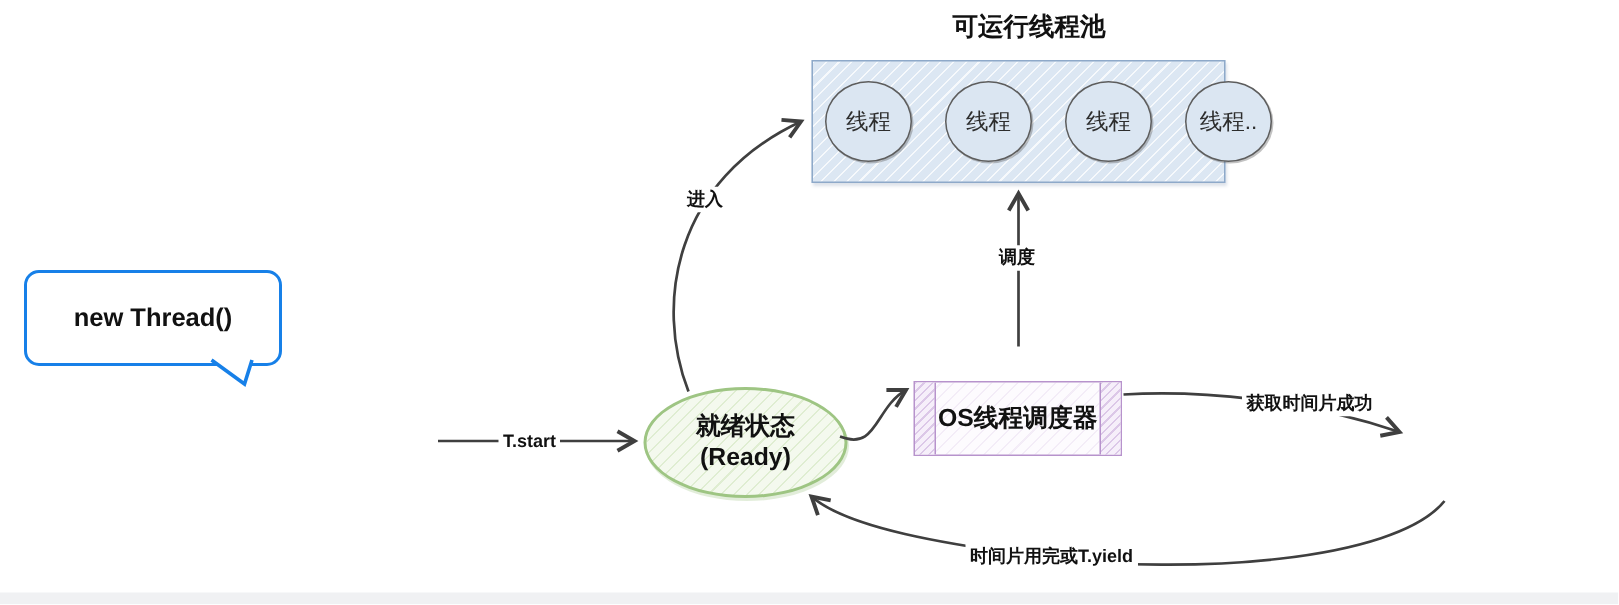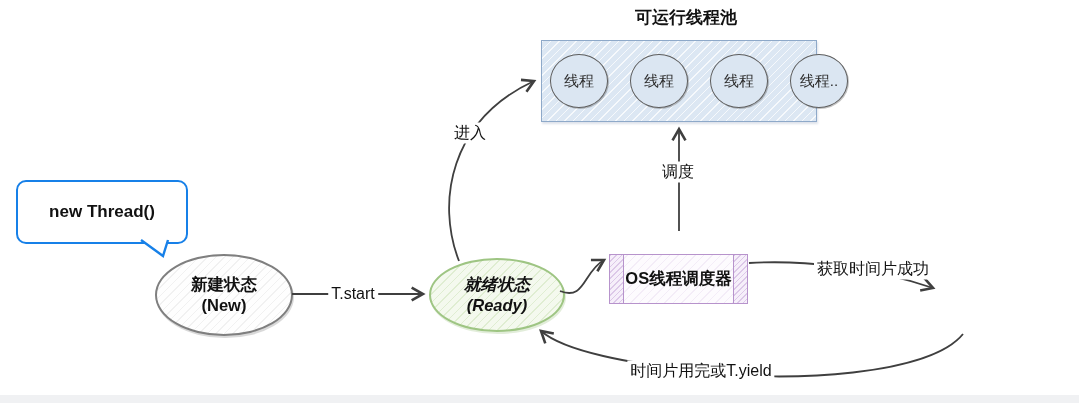--- a/index.html
+++ b/index.html
@@ -25,21 +25,20 @@
       repeating-linear-gradient(135deg, rgba(0,0,0,0.05) 0 1px, transparent 1px 6px),
       #fefefe;
     box-shadow:1px 2px 0 rgba(120,120,120,0.28);
   }
   .ellipse-green{
     border:2px solid #9ec583;
     background:
       repeating-linear-gradient(135deg, rgba(140,190,95,0.20) 0 1px, transparent 1px 6px),
       #f4f9ee;
     box-shadow:1px 2px 0 rgba(158,197,131,0.30);
-    font-style:italic;
   }
   #node-new{left:155px;top:254px;width:134px;height:78px;}
   #node-ready{left:429px;top:258px;width:132px;height:70px;}
   #node-running{left:940px;top:257px;width:126px;height:78px;}
 
   
   #bubble{
     position:absolute;left:16px;top:180px;width:168px;height:60px;
     border:2.5px solid #1780e8;border-radius:10px;background:#ffffff;
     display:flex;align-items:center;justify-content:center;
@@ -89,21 +88,21 @@
   .sched-bar.left{left:0;border-right:1.2px solid #b793cc;}
   .sched-bar.right{right:0;border-left:1.2px solid #b793cc;}
 
   
   #arrows{position:absolute;left:0;top:0;z-index:2;pointer-events:none;}
 
   
   .edge-label{
     position:absolute;transform:translate(-50%,-50%);
     background:#ffffff;padding:0 3px;
-    font-weight:normal;font-size:16px;white-space:nowrap;z-index:3;
+    font-weight:bold;font-size:12px;white-space:nowrap;z-index:3;
   }
   #label-tstart{left:353px;top:294px;}
   #label-enter{left:470px;top:133px;}
   #label-dispatch{left:678px;top:172px;}
   #label-acquire{left:849px;top:269px;margin-left:24px;}
   #label-yield{left:701px;top:371px;}
 
   
   #bottom-bar{
     position:absolute;left:0;top:395px;width:1079px;height:8px;
@@ -128,24 +127,20 @@
       <span>线程</span>
     </div>
     <div class="thread-circle">
       <span>线程</span>
     </div>
     <div class="thread-circle">
       <span>线程..</span>
     </div>
   </div>
 
-  <div id="node-new" class="node-ellipse ellipse-gray">
-    <span>新建状态</span>
-    <span>(New)</span>
-  </div>
 
   <div id="node-ready" class="node-ellipse ellipse-green">
     <span>就绪状态</span>
     <span>(Ready)</span>
   </div>
 
 
   <div id="scheduler">
     <div class="sched-bar left"></div>
     <div class="sched-bar right"></div>

